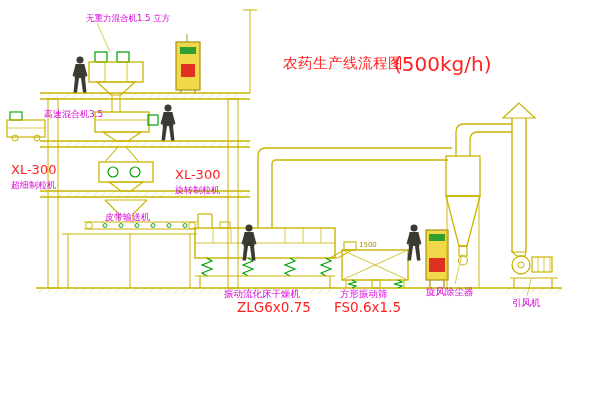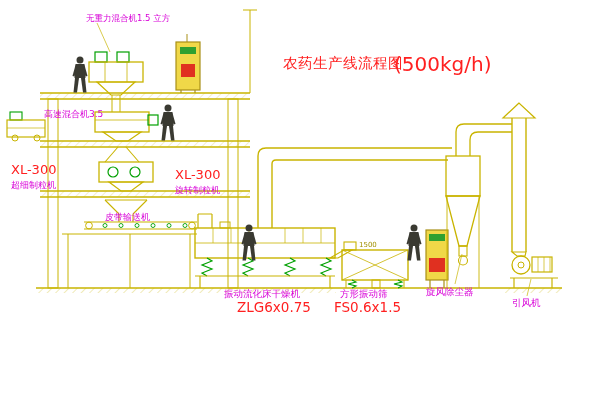--- a/index.html
+++ b/index.html
@@ -1,17 +1,17 @@
 <!DOCTYPE html>
 <html><head>
 <meta charset="utf-8">
 <style>
   html,body{margin:0;padding:0;background:#ffffff;}
   .stage{position:relative;width:600px;height:403px;background:#ffffff;overflow:hidden;
-         font-family:"DejaVu Sans",sans-serif;border-radius:28px;}
+         font-family:"DejaVu Sans",sans-serif;}
   svg{position:absolute;left:0;top:0;}
   svg text{font-family:"DejaVu Sans",sans-serif;}
   .y{stroke:#c9b400;fill:none;}
   .g{stroke:#00a000;fill:none;}
   .mag{fill:#d800d8;stroke:none;}
   .red{fill:#ff2020;stroke:none;}
   .dim{fill:#a09000;stroke:none;}
   .fig{fill:#3a3a32;stroke:none;}
 </style>
 </head>

